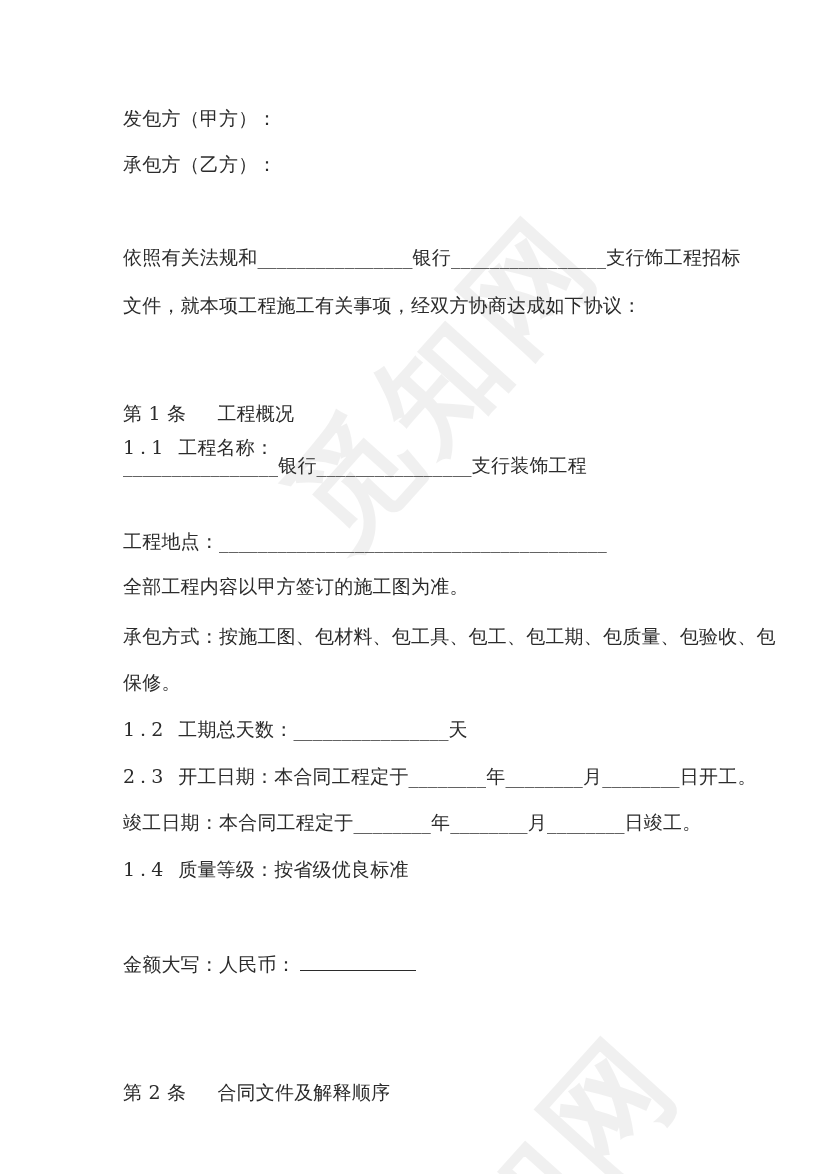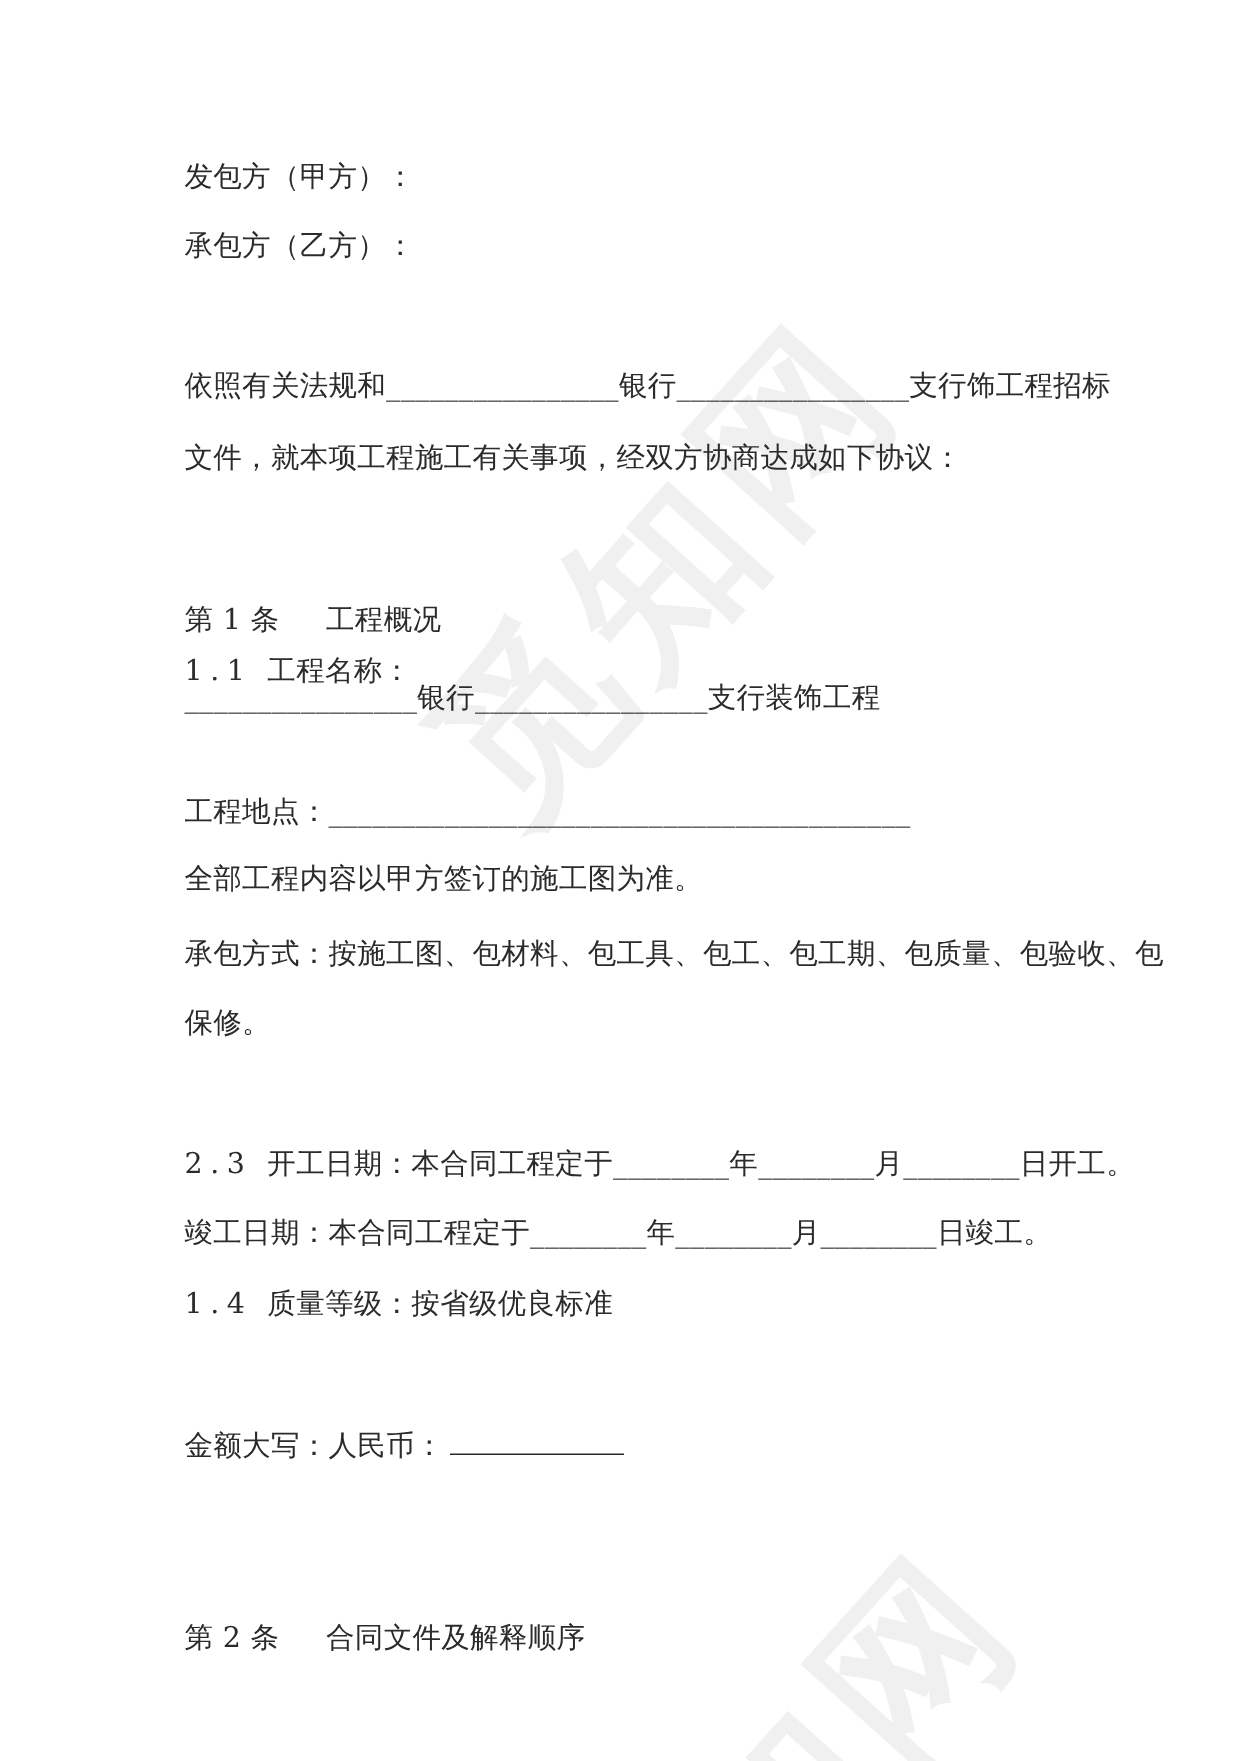--- a/index.html
+++ b/index.html
@@ -74,20 +74,21 @@
   <div class="line" style="top:389px;margin-top:13px;"><span>第 1 条</span><span>     </span><span>工程概况</span></div>
 
   <div class="line" style="top:436px;"><span class="num">1.1</span><span>工程名称：</span></div>
 
   <div class="line" style="top:454px;text-align:right;">________________银行________________支行装饰工程</div>
   <div class="line" style="top:530px;">工程地点：________________________________________</div>
   <div class="line" style="top:575px;">全部工程内容以甲方签订的施工图为准。</div>
   <div class="line" style="top:625px;">承包方式：按施工图、包材料、包工具、包工、包工期、包质量、包验收、包</div>
   <div class="line" style="top:671px;">保修。</div>
 
+  <div class="line" style="top:718px;"><span class="num">1.2</span><span>工期总天数：________________天</span></div>
 
   <div class="line" style="top:765px;"><span class="num">2.3</span><span>开工日期：本合同工程定于________年________月________日开工。</span></div>
 
   <div class="line" style="top:811px;">竣工日期：本合同工程定于________年________月________日竣工。</div>
 
   <div class="line" style="top:858px;"><span class="num">1.4</span><span>质量等级：按省级优良标准</span></div>
 
 
   <div class="line" style="top:953px;"><span>金额大写：人民币：</span><span class="blank" style="width:116px;"></span></div>
 

